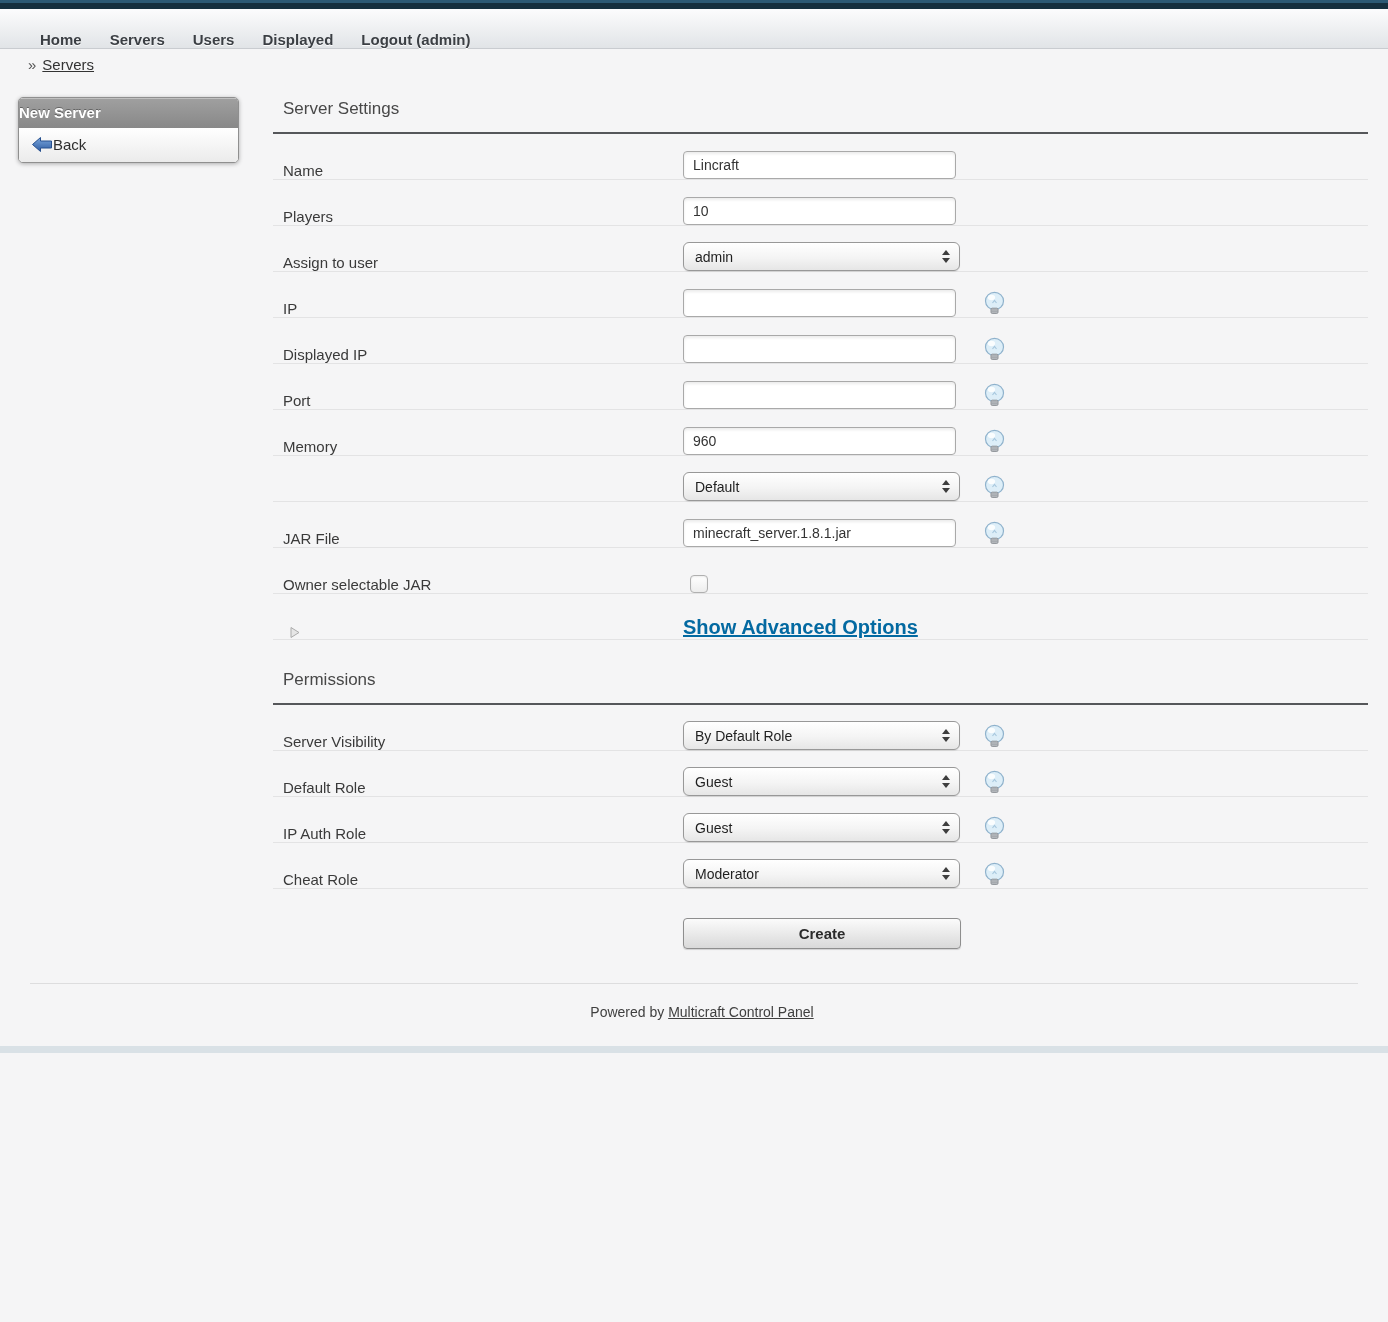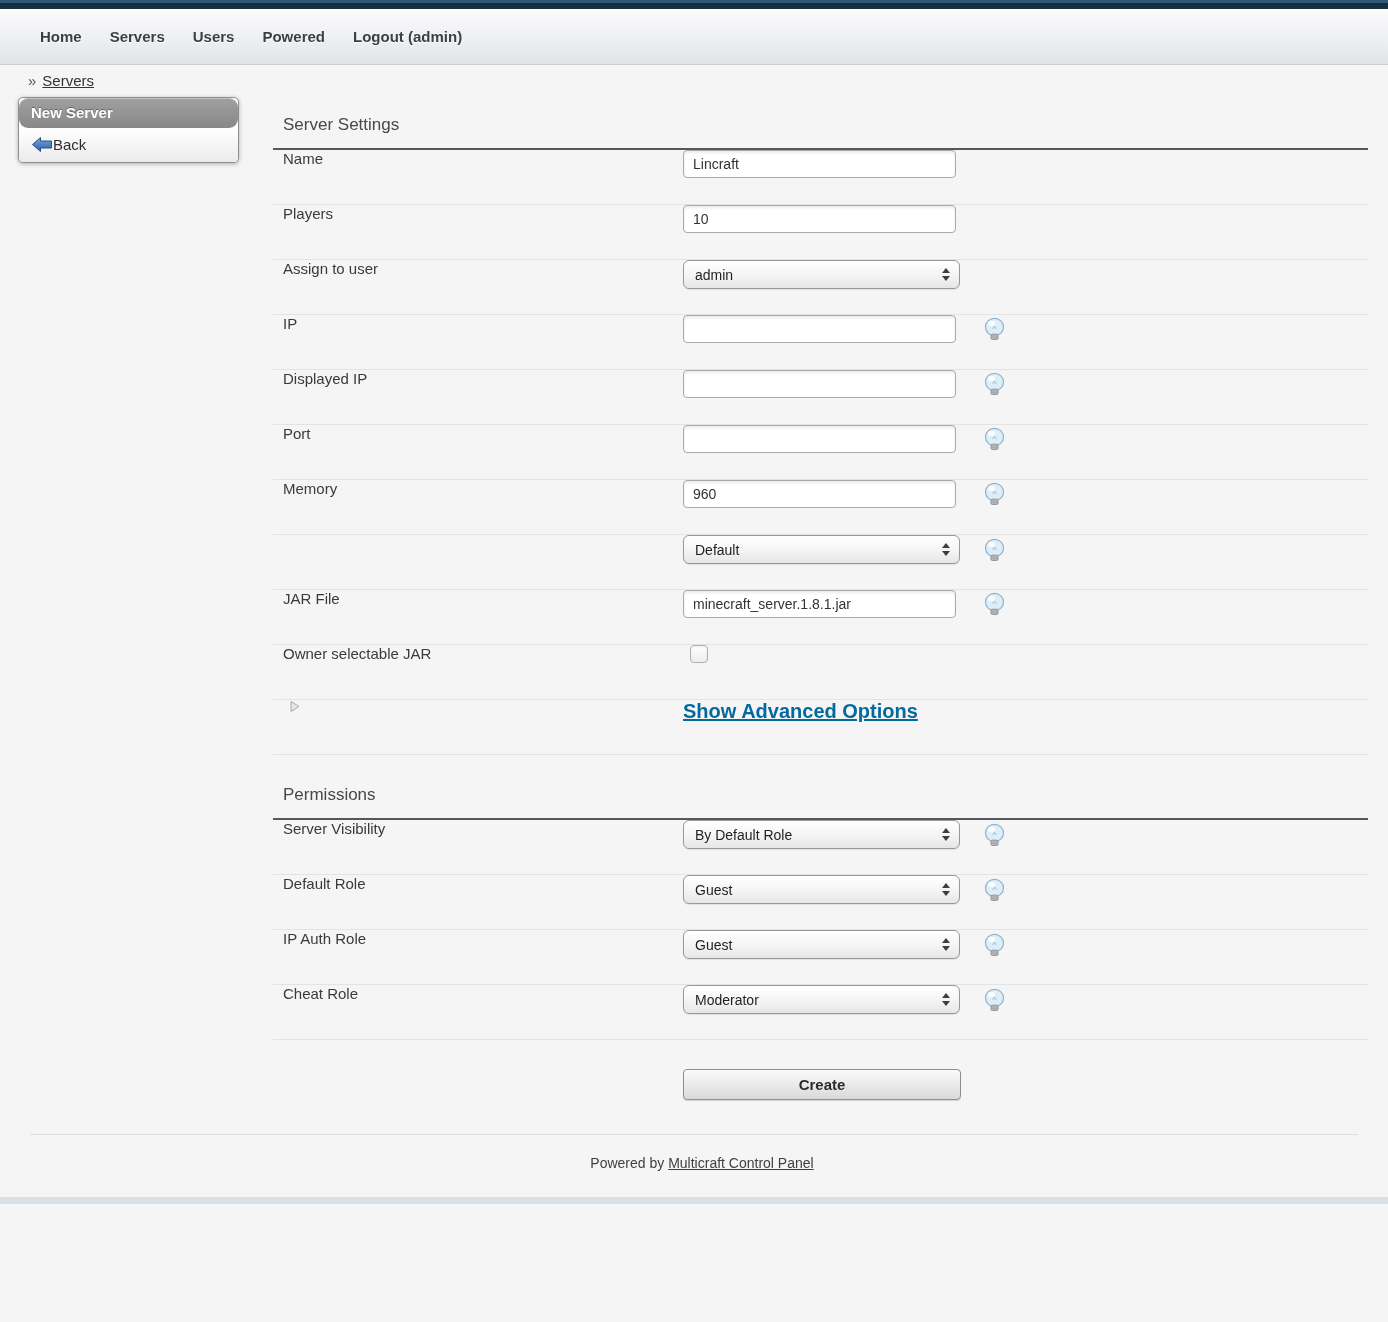--- a/index.html
+++ b/index.html
@@ -12,25 +12,25 @@
     min-height: 1322px;
   }
 
   
   .top-strip {
     height: 9px;
     background: #16303f;
     border-top: 3px solid #2d5a75;
   }
   .navbar {
-    height: 56px;
+    height: 40px;
     background: linear-gradient(#fcfcfd, #e1e4e7);
     border-bottom: 1px solid #c9ccd0;
     display: flex;
-    align-items: center;
+    align-items: flex-end;
     padding-left: 26px;
   }
   .nav-item {
     font-size: 15px;
     font-weight: bold;
     color: #3b3f44;
     text-shadow: 0 1px 0 rgba(255,255,255,.9);
     padding: 0 14px;
     cursor: pointer;
     text-decoration: none;
@@ -61,22 +61,21 @@
     overflow: hidden;
     background: #fff;
   }
   .side-box-header {
     background: linear-gradient(#a0a0a0, #888888);
     box-shadow: inset 0 1px 0 rgba(255,255,255,.35);
     color: #fff;
     font-weight: bold;
     font-size: 15px;
     text-shadow: 0 -1px 0 rgba(0,0,0,.35);
-    padding: 6px 12px 7px;
-    border-radius: 9px;
+    padding: 6px 0 7px;
   }
   .side-box-body {
     background: linear-gradient(#ffffff, #ebebeb);
     padding: 8px 12px 9px;
     display: flex;
     align-items: center;
   }
   .side-box-body a {
     color: #2e2e2e;
     font-size: 15px;
@@ -96,23 +95,23 @@
     color: #484848;
     padding: 16px 10px 13px 10px;
   }
   .section-heading.second { padding-top: 30px; }
   .heading-rule {
     border: none;
     border-top: 2px solid #55575a;
   }
 
   .form-row {
-    height: 55px;
-    display: flex;
-    align-items: flex-start;
+    height: 46px;
+    display: flex;
+    align-items: flex-end;
     border-bottom: 1px solid #e3e3e4;
   }
   .row-label {
     width: 410px;
     padding-left: 10px;
     font-size: 15px;
     color: #3a3a3a;
     flex-shrink: 0;
   }
   .row-control {
@@ -254,21 +253,21 @@
 </style>
 </head>
 <body>
 
 <div class="top-strip"></div>
 
 <div class="navbar">
   <a class="nav-item">Home</a>
   <a class="nav-item">Servers</a>
   <a class="nav-item">Users</a>
-  <a class="nav-item">Powered</a>
+  <a class="nav-item">Displayed</a>
   <a class="nav-item">Logout (admin)</a>
 </div>
 
 <div class="breadcrumb">
   <span>»</span><a>Servers</a>
 </div>
 
 <div class="side-box">
   <div class="side-box-header">New Server</div>
   <div class="side-box-body">

